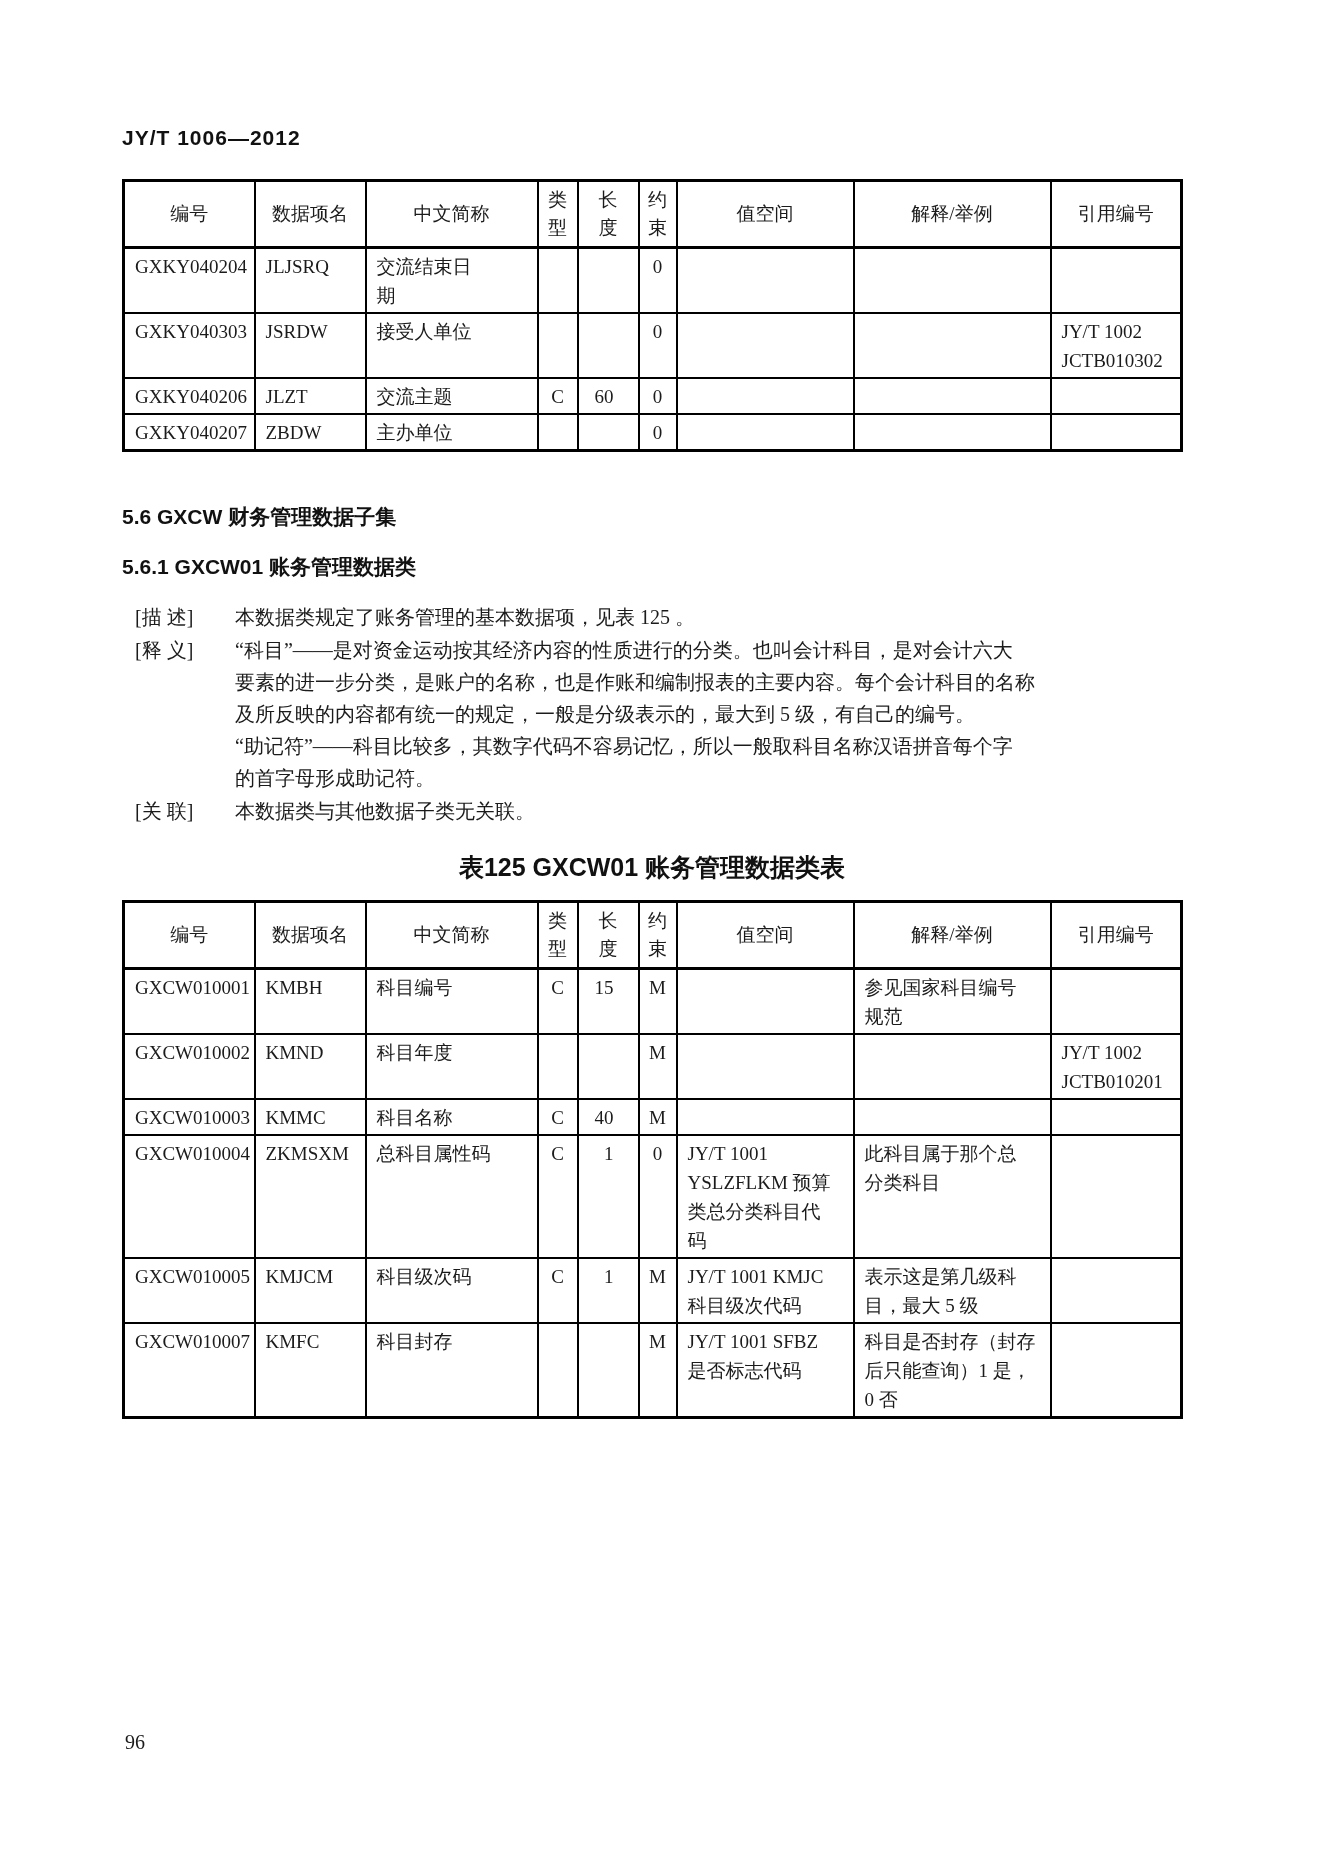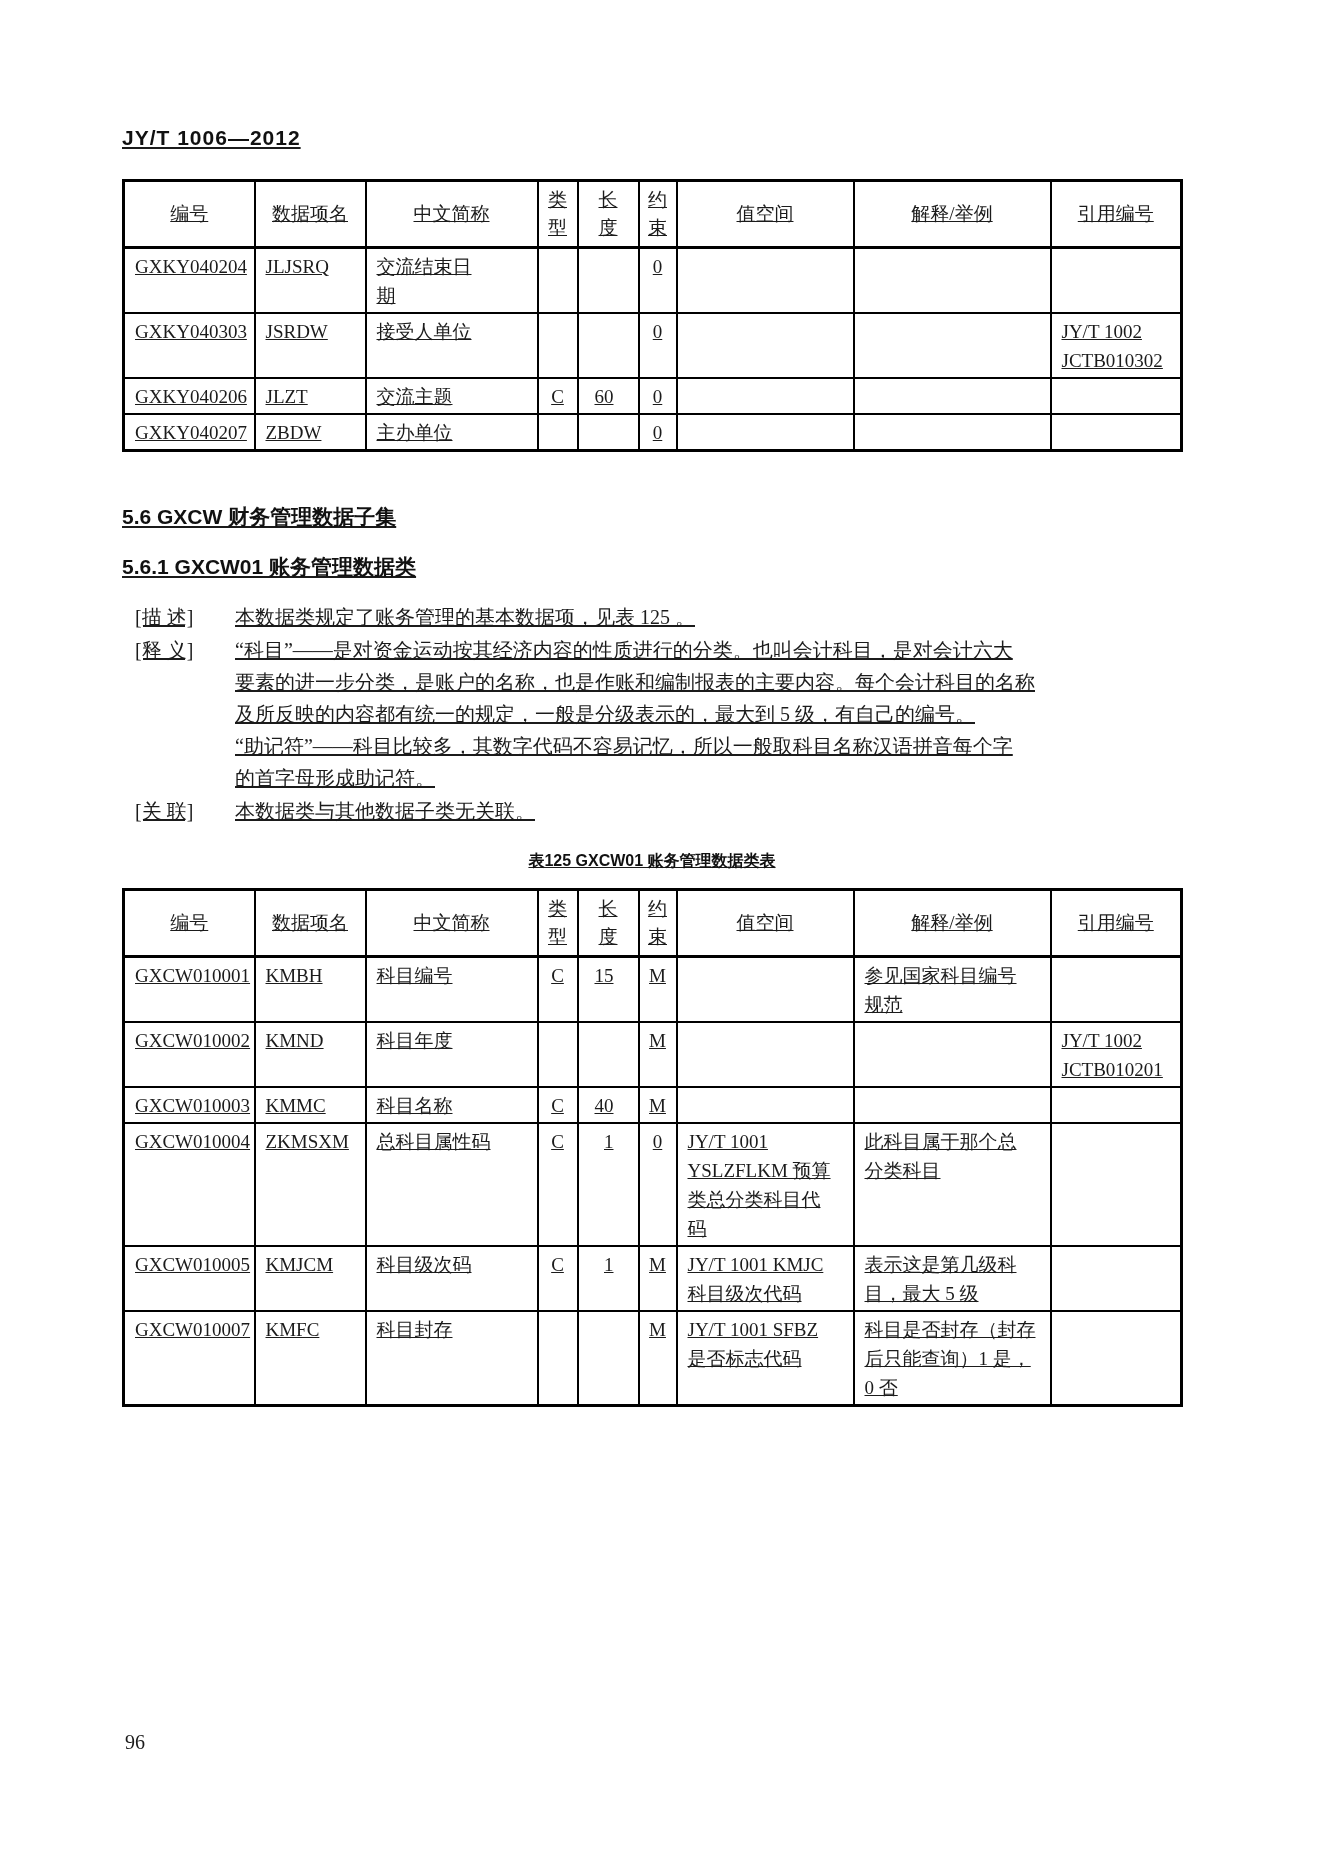--- a/index.html
+++ b/index.html
@@ -1,21 +1,21 @@
 <!DOCTYPE html>
 <html><head>
 <meta charset="utf-8">
 <style>
   html,body{margin:0;padding:0;}
   body{
     width:1323px;height:1871px;background:#ffffff;position:relative;
     font-family:"Liberation Serif","DejaVu Serif",serif;color:#1b1b1b;
     -webkit-font-smoothing:antialiased;
   }
-  .content{position:absolute;left:122px;top:0;width:1062px;text-decoration:underline;}
+  .content{position:absolute;left:122px;top:0;width:1062px;}
   .doc-code{
     margin-top:126px;font-family:"Liberation Sans","DejaVu Sans",sans-serif;
     font-weight:bold;font-size:21px;letter-spacing:1px;color:#111;
   }
   table{border-collapse:collapse;table-layout:fixed;width:1060px;margin-top:29px;}
   table,th,td{border:2px solid #000;}
   table{border-width:3px;border-radius:21px;}
   th{
     font-family:"Liberation Serif","DejaVu Serif",serif;font-weight:normal;
     font-size:19px;text-align:center;vertical-align:middle;
@@ -31,21 +31,21 @@
     font-family:"Liberation Sans","DejaVu Sans",sans-serif;font-weight:bold;
     font-size:21px;color:#111;
   }
   .h1{margin-top:51px;}
   .h2{margin-top:22px;}
   .para{display:flex;margin-top:20px;padding-left:13px;font-size:20px;line-height:32px;}
   .para-label{flex:0 0 100px;white-space:nowrap;}
   .para-text{flex:1;white-space:pre-line;}
   .tbl-caption{
     margin-top:24px;text-align:center;width:1060px;
-    font-family:"Liberation Sans","DejaVu Sans",sans-serif;font-weight:bold;font-size:16px;color:#111;
+    font-family:"Liberation Sans","DejaVu Sans",sans-serif;font-weight:bold;font-size:25px;color:#111;
   }
   .tbl2{margin-top:16px;}
   .page-num{position:absolute;left:125px;top:1731px;font-size:20px;font-family:Liberation Serif, serif;}
 </style>
 </head>
 <body>
 
 <div class="content">
 
   <div class="doc-code">JY/T 1006—2012</div>

